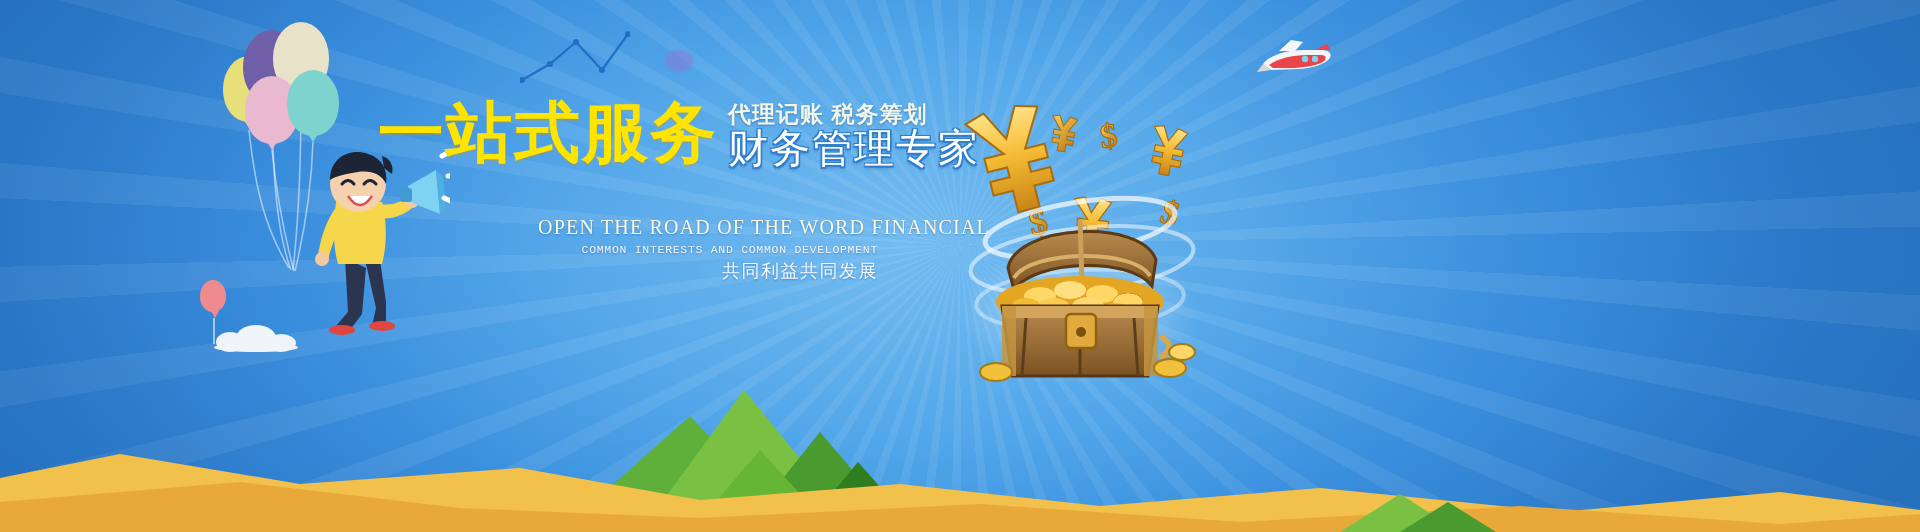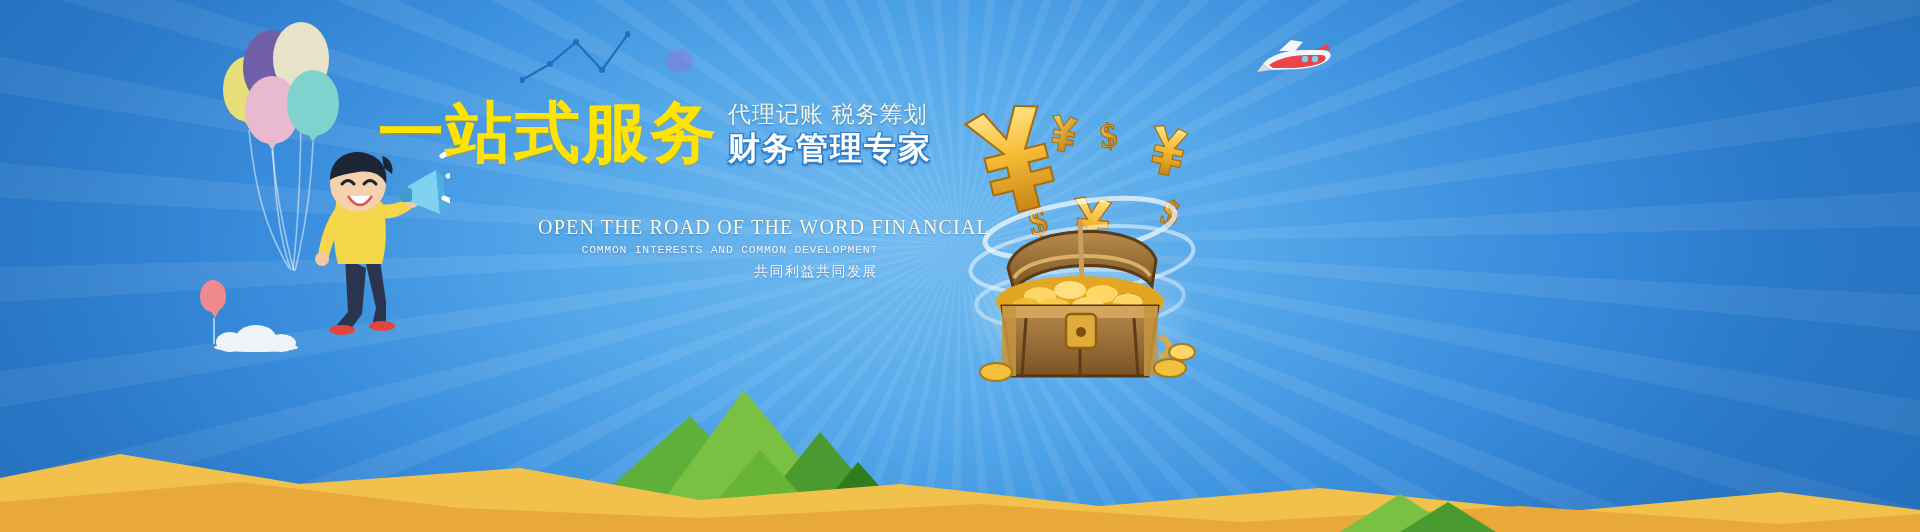--- a/index.html
+++ b/index.html
@@ -73,26 +73,26 @@
     font-weight:bold;
     font-size:66px;
     line-height:72px;
     letter-spacing:2px;
     color:#ffe400;
     text-shadow:0 2px 0 rgba(200,150,0,.35);
     white-space:nowrap;
   }
   .h-right{margin-left:10px;padding-top:4px;}
   .h-sub1{
-    font-size:23px;line-height:28px;color:#f2f6e6;font-weight:400;
+    font-size:23px;line-height:28px;color:#f2f6e6;font-weight:700;
     letter-spacing:1px;white-space:nowrap;
     text-shadow:0 1px 2px rgba(20,70,130,.45);
   }
   .h-sub2{
-    font-size:32px;line-height:40px;font-weight:bold;color:#ffffff;
+    font-size:40px;line-height:40px;font-weight:normal;color:#ffffff;
     letter-spacing:2px;white-space:nowrap;
     text-shadow:
       -1.5px -1.5px 0 #2f7fcd, 1.5px -1.5px 0 #2f7fcd,
       -1.5px  1.5px 0 #2f7fcd, 1.5px  1.5px 0 #2f7fcd,
       0 3px 3px rgba(20,70,130,.4);
   }
 
   
   .subs{position:absolute;left:538px;top:214px;width:340px;text-align:right;}
   .s-en1{
@@ -101,21 +101,21 @@
     color:#fdf9e3;white-space:nowrap;
     text-shadow:0 1px 2px rgba(20,70,130,.4);
   }
   .s-en2{
     font-family:Liberation Mono, monospace;
     font-size:11.5px;line-height:20px;letter-spacing:.7px;
     color:#f3f6fb;white-space:nowrap;
     text-shadow:0 1px 2px rgba(20,70,130,.4);
   }
   .s-cn{
-    font-size:14px;line-height:22px;letter-spacing:1.5px;
+    font-size:18px;line-height:22px;letter-spacing:1.5px;
     color:#f4f8fd;white-space:nowrap;
     text-shadow:0 1px 2px rgba(20,70,130,.4);
   }
 
   
   .chartline{position:absolute;left:520px;top:30px;width:110px;height:55px;}
   .blob{position:absolute;left:665px;top:50px;width:28px;height:22px;border-radius:50%;
     background:rgba(150,110,210,.45);filter:blur(1px);}
 
   

